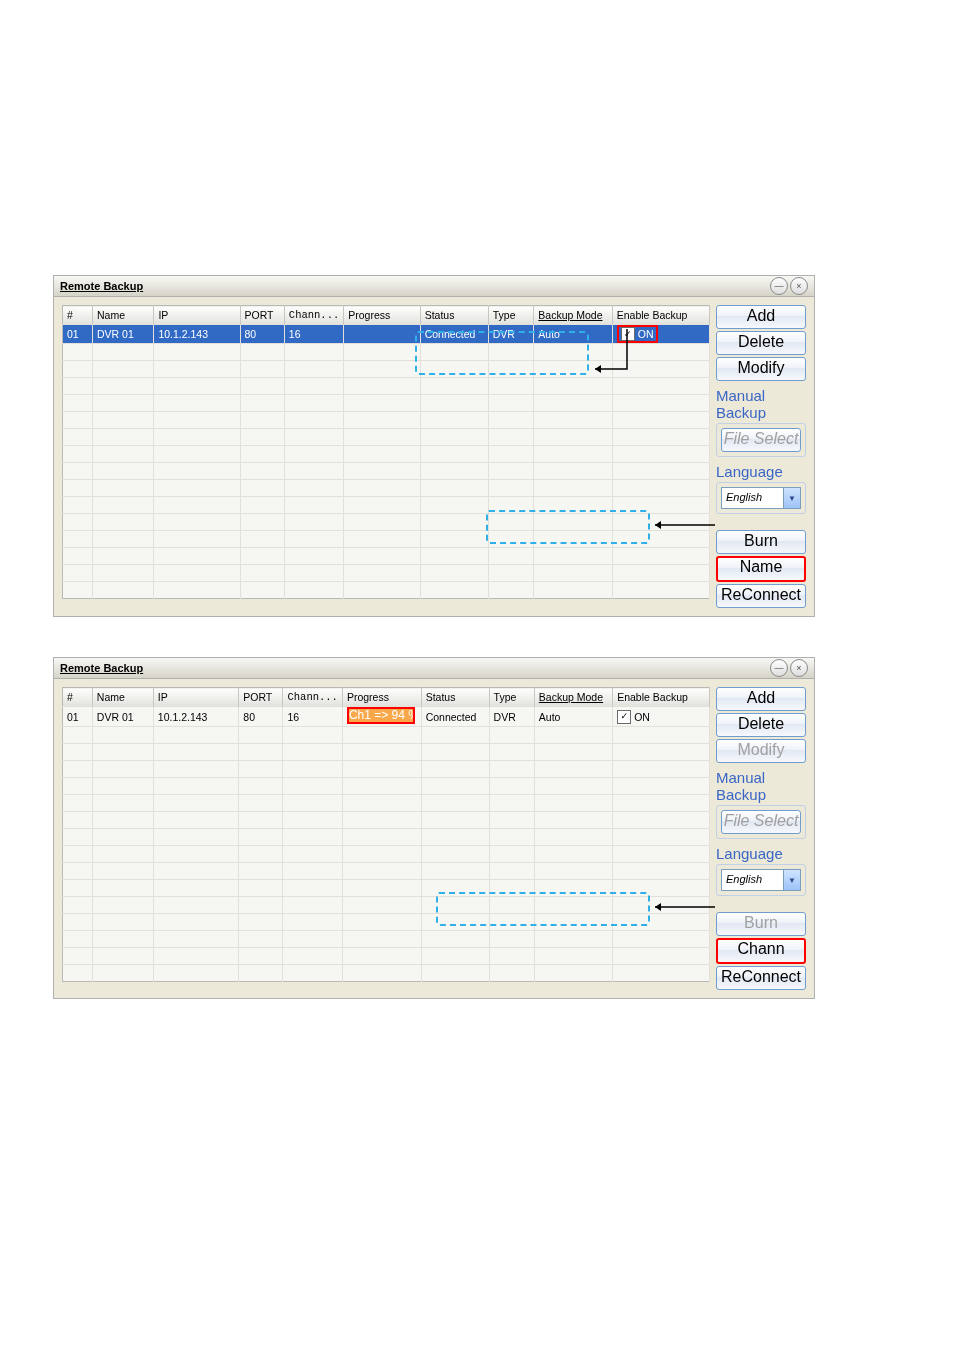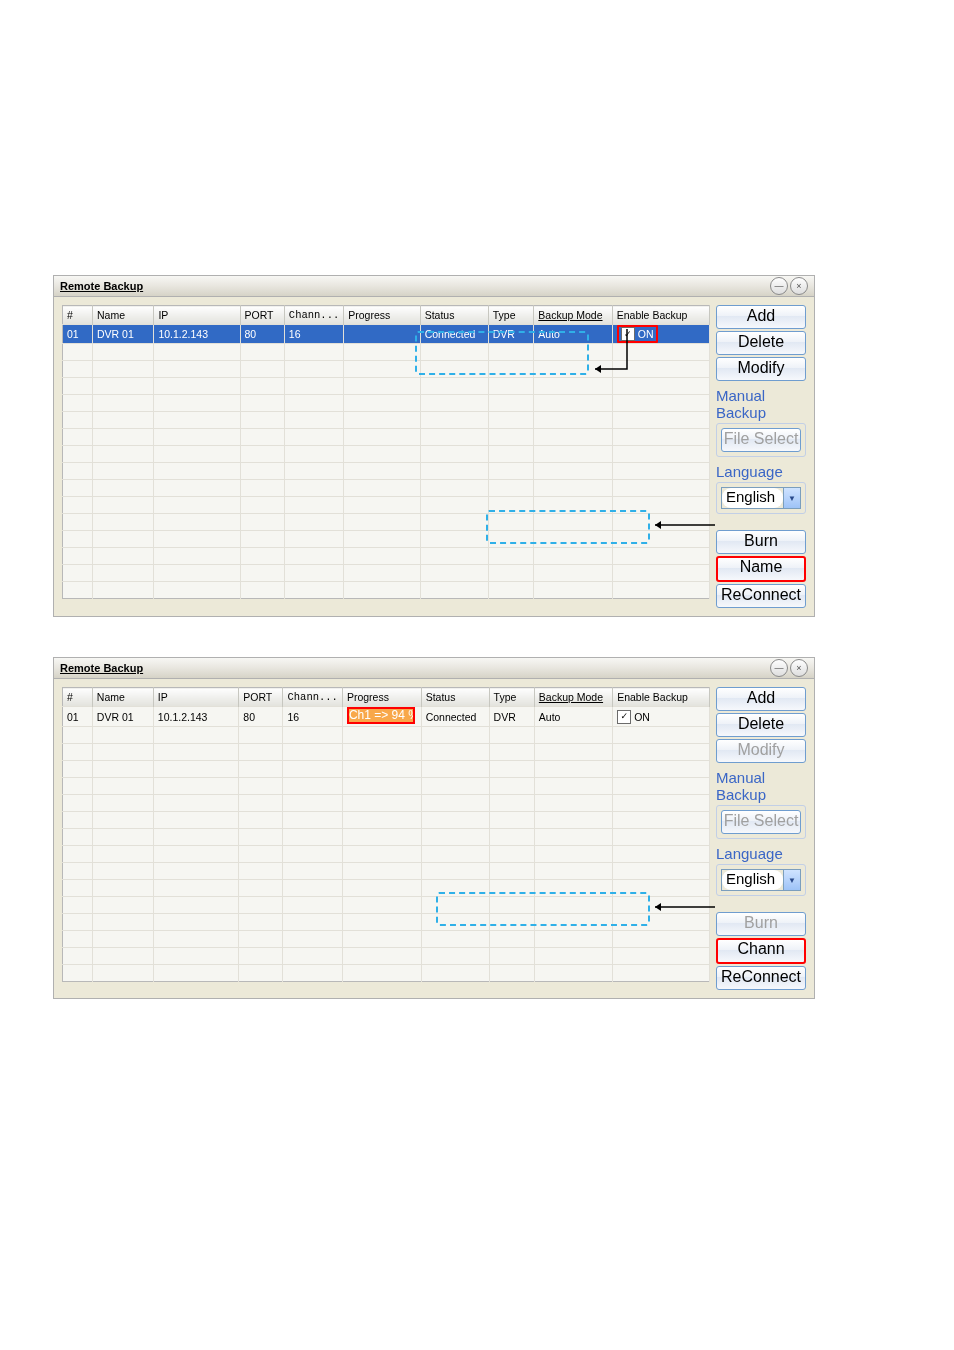--- a/index.html
+++ b/index.html
@@ -175,33 +175,33 @@
     font-size: 15px;
     margin-top: 4px;
     margin-bottom: 1px;
     position: relative;
   }
   .group-frame {
     border: 1px solid #c2cfe6;
     border-radius: 3px;
     padding: 4px;
     margin-top: -1px;
+    font-style: italic;
   }
   .select {
     display: flex;
     height: 20px;
     border: 1px solid #7b9ebd;
   }
   .select .sel-text {
     flex: 1;
     background: #fff;
     padding: 0 4px;
     line-height: 18px;
-    font-size: 15px;
-    border-radius: 9px;
+    font-size: 11px;
   }
   .select .sel-btn {
     width: 16px;
     background: linear-gradient(to bottom, #cfe3ff, #9ec3f7);
     border-left: 1px solid #7b9ebd;
     display: flex;
     align-items: center;
     justify-content: center;
     color: #2a4a8b;
     font-size: 8px;

